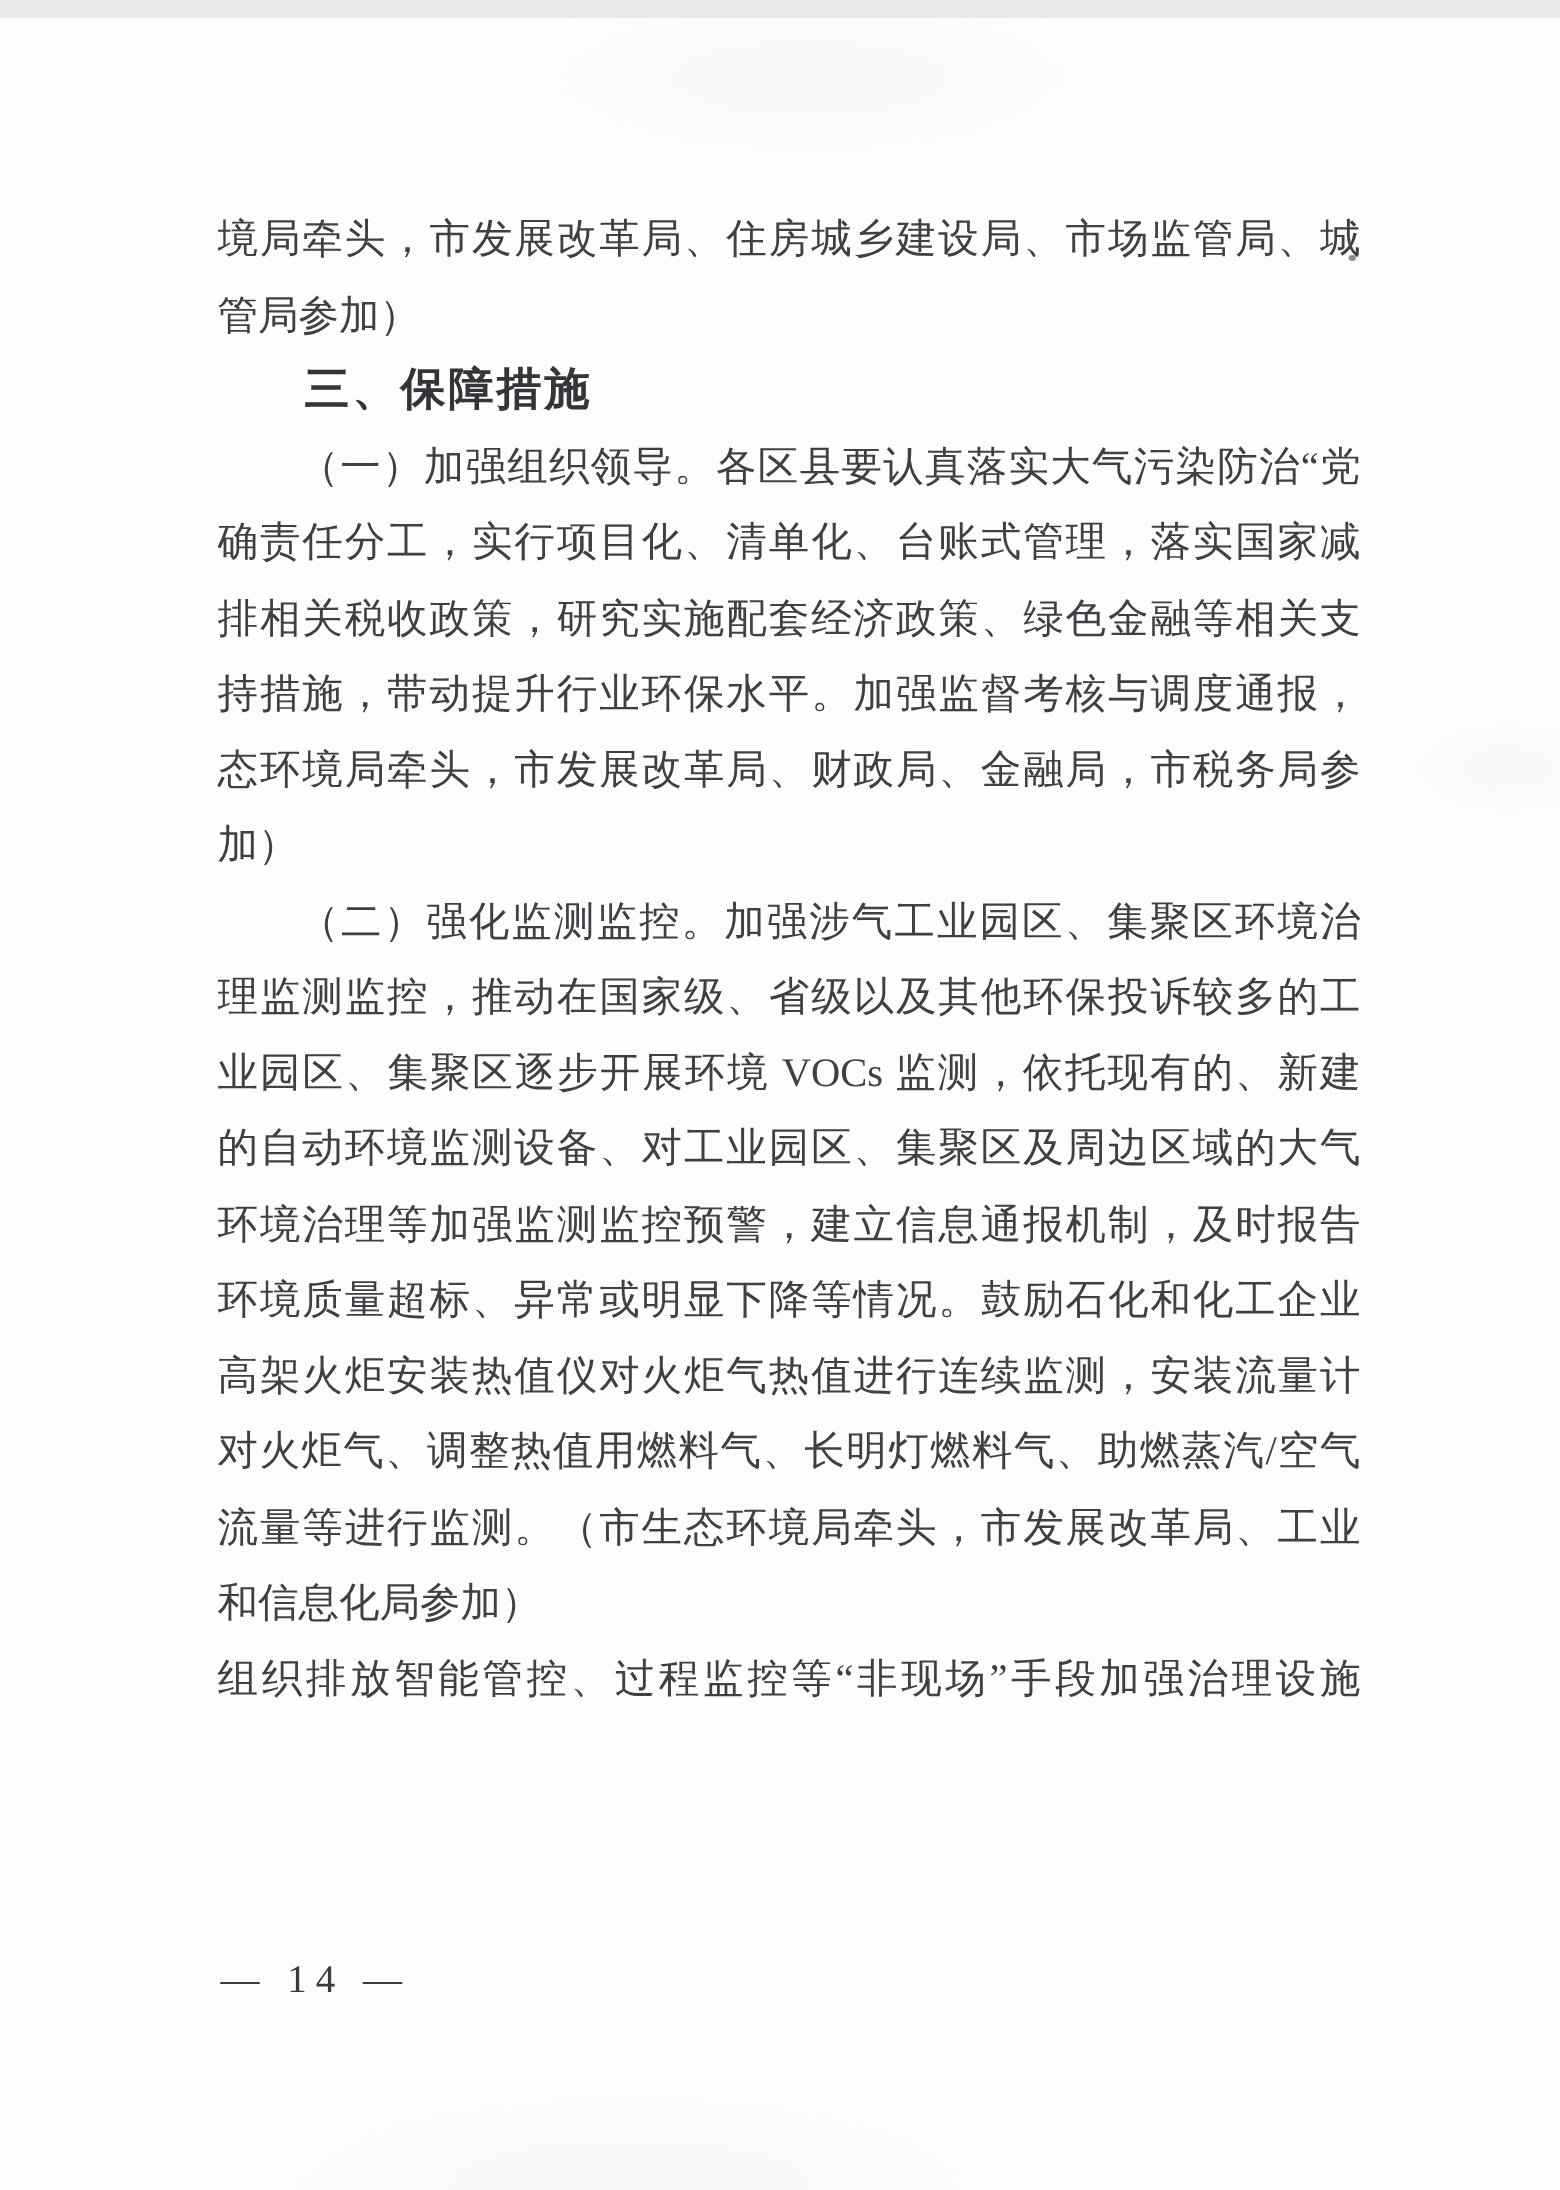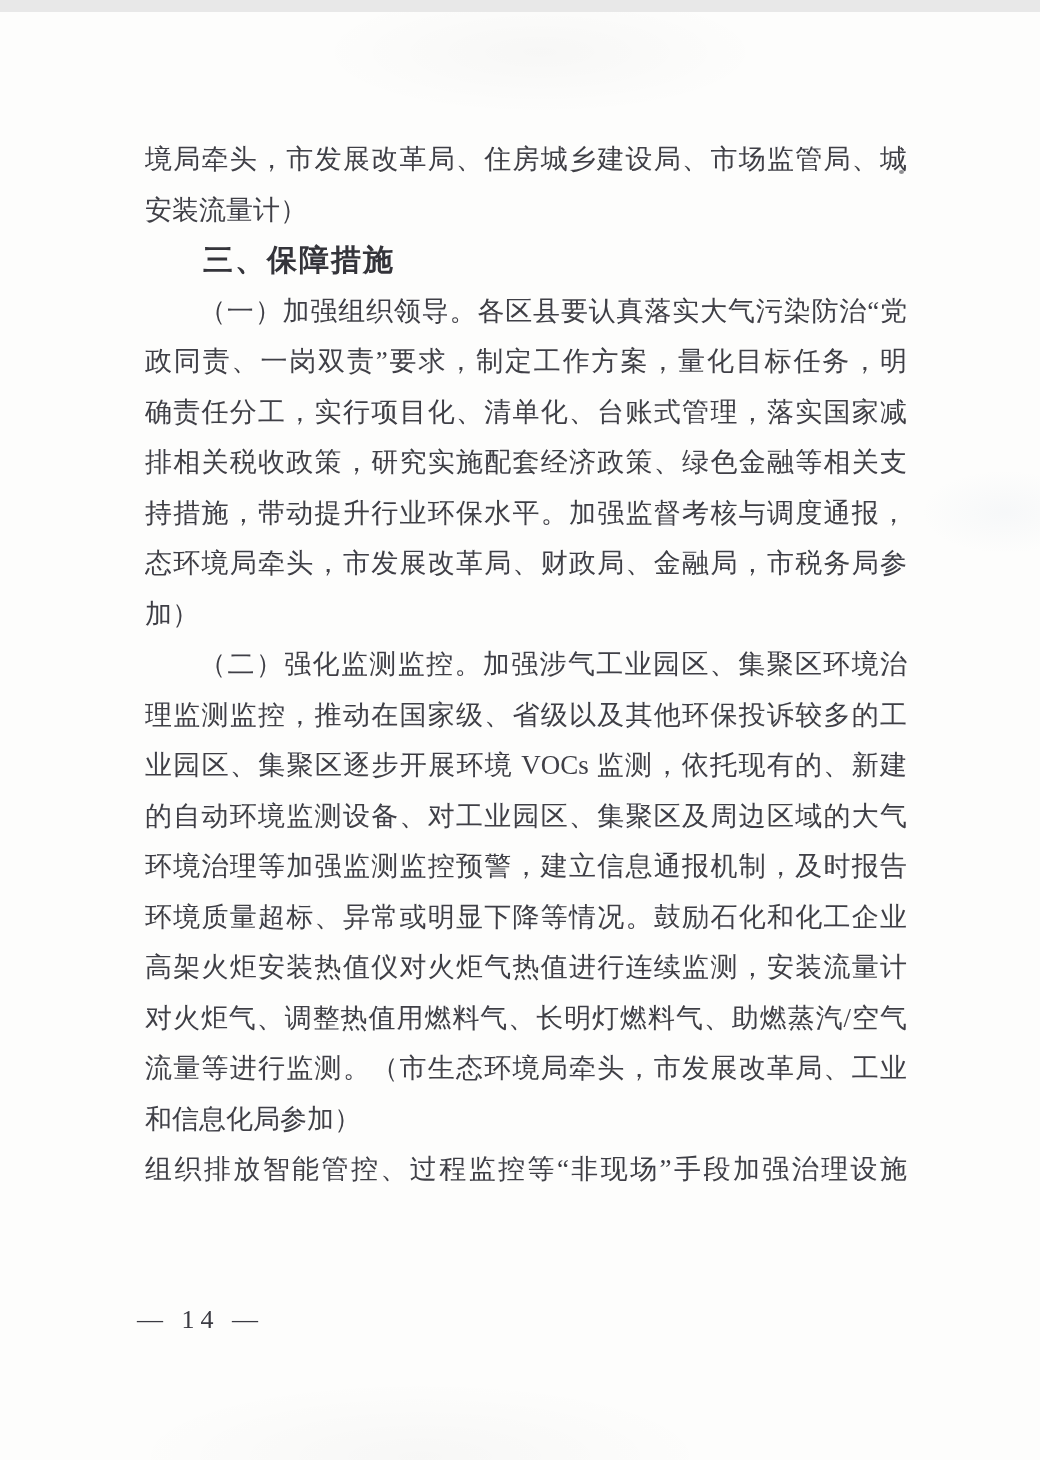--- a/index.html
+++ b/index.html
@@ -43,21 +43,21 @@
   .heading {
     font-family: Liberation Serif, serif;
     font-weight: 700;
     font-size: 30px;
     letter-spacing: 2px;
     color: #34343a;
     padding-left: 58px;
   }
   .page-number {
     position: absolute;
-    left: 137px;
+    left: 147px;
     top: 1293px;
     font-family: "Liberation Serif", "DejaVu Serif", serif;
     font-size: 26px;
     letter-spacing: 6px;
     color: #3a3a42;
   }
   .speck {
     position: absolute;
     left: 899px;
     top: 158px;
@@ -67,24 +67,23 @@
     border-radius: 50%;
     opacity: 0.85;
   }
 </style>
 </head>
 <body>
 
 <div class="page">
   <div class="content">
     <div class="tline just">境局牵头，市发展改革局、住房城乡建设局、市场监管局、城</div>
-    <div class="tline">安装流量计）</div>
+    <div class="tline">管局参加）</div>
     <div class="tline heading">三、保障措施</div>
     <div class="tline just indent">（一）加强组织领导。各区县要认真落实大气污染防治“党</div>
-    <div class="tline just">政同责、一岗双责”要求，制定工作方案，量化目标任务，明</div>
     <div class="tline just">确责任分工，实行项目化、清单化、台账式管理，落实国家减</div>
     <div class="tline just">排相关税收政策，研究实施配套经济政策、绿色金融等相关支</div>
     <div class="tline just">持措施，带动提升行业环保水平。加强监督考核与调度通报，</div>
     <div class="tline just">态环境局牵头，市发展改革局、财政局、金融局，市税务局参</div>
     <div class="tline">加）</div>
     <div class="tline just indent">（二）强化监测监控。加强涉气工业园区、集聚区环境治</div>
     <div class="tline just">理监测监控，推动在国家级、省级以及其他环保投诉较多的工</div>
     <div class="tline just">业园区、集聚区逐步开展环境 VOCs 监测，依托现有的、新建</div>
     <div class="tline just">的自动环境监测设备、对工业园区、集聚区及周边区域的大气</div>
     <div class="tline just">环境治理等加强监测监控预警，建立信息通报机制，及时报告</div>

